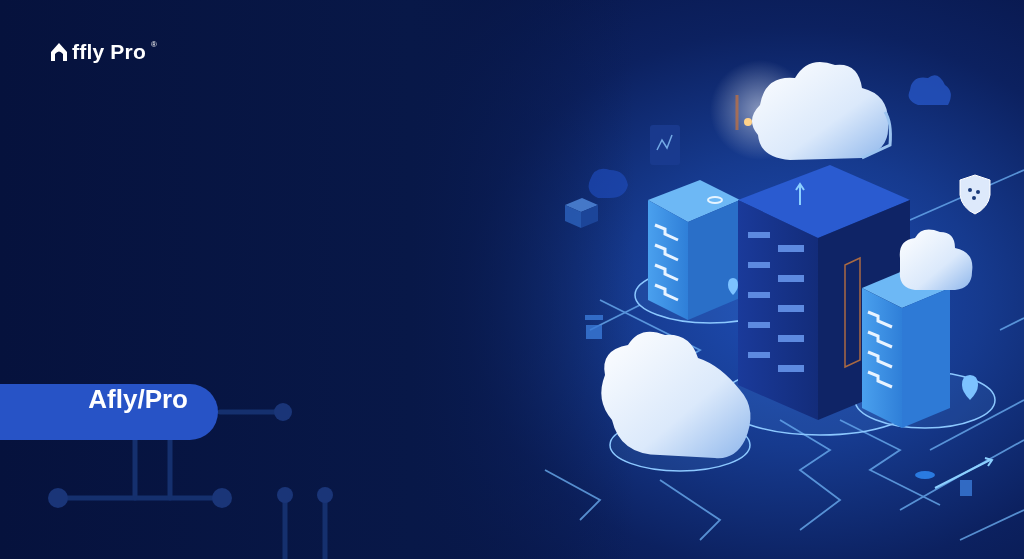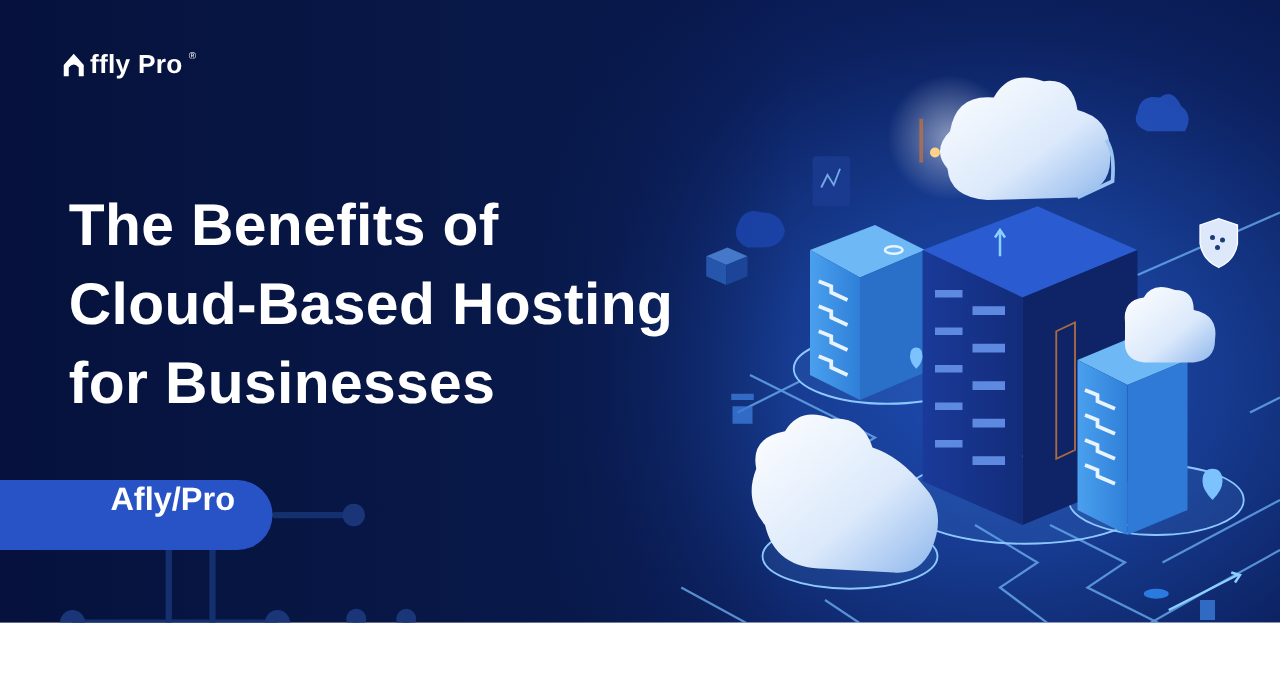--- a/index.html
+++ b/index.html
@@ -1,18 +1,18 @@
 <!DOCTYPE html>
 <html><head>
 <meta charset="utf-8">
 <style>
   html, body { margin:0; padding:0; }
   body { width:1024px; height:559px; overflow:hidden; font-family:"Liberation Sans", sans-serif; }
   .banner {
-    position:relative; width:1024px; height:498px; overflow:hidden;
+    position:relative; width:1024px; height:559px; overflow:hidden;
     background: radial-gradient(ellipse 520px 420px at 800px 300px, #1f4fb8 0%, #163a8e 35%, #0c2160 65%, #071445 100%);
   }
   .banner::before {
     content:""; position:absolute; inset:0;
     background: linear-gradient(90deg, #06123d 0%, #081848 40%, rgba(8,24,72,0) 62%);
   }
   .logo { position:absolute; left:50px; top:40px; display:flex; align-items:center; gap:4px; color:#fff; z-index:3; }
   .logo-mark { width:18px; height:20px; }
   .logo-text { font-weight:bold; font-size:21px; letter-spacing:0.2px; }
   .logo-reg { font-size:8px; position:relative; top:-8px; margin-left:1px; }
@@ -36,25 +36,20 @@
 <div class="banner">
 
   <div class="logo">
     <svg class="logo-mark" viewBox="0 0 18 20">
       <path d="M9 1 L1 10 L1 19 L5 19 L5 12 Q9 7 13 12 L13 19 L17 19 L17 10 Z" fill="#fff"></path>
     </svg>
     <span class="logo-text">ffly Pro</span>
     <span class="logo-reg">®</span>
   </div>
 
-  <h1 class="title">
-    <span>The Benefits of</span>
-    <span>Cloud-Based Hosting</span>
-    <span>for Businesses</span>
-  </h1>
 
   <svg class="circuit-faint" width="420" height="179" viewBox="0 0 420 179">
     <g stroke="#15306e" stroke-width="5" fill="none" stroke-linecap="round">
       <line x1="220" y1="32" x2="280" y2="32"></line>
       <line x1="60" y1="118" x2="220" y2="118"></line>
       <line x1="135" y1="60" x2="135" y2="118"></line>
       <line x1="170" y1="60" x2="170" y2="118"></line>
       <line x1="285" y1="115" x2="285" y2="179"></line>
       <line x1="325" y1="115" x2="325" y2="179"></line>
     </g>

